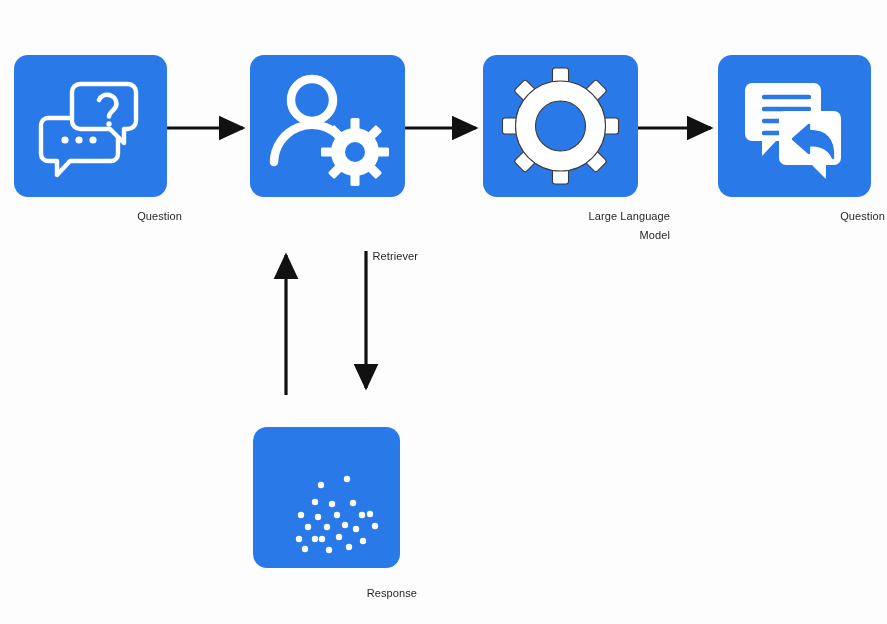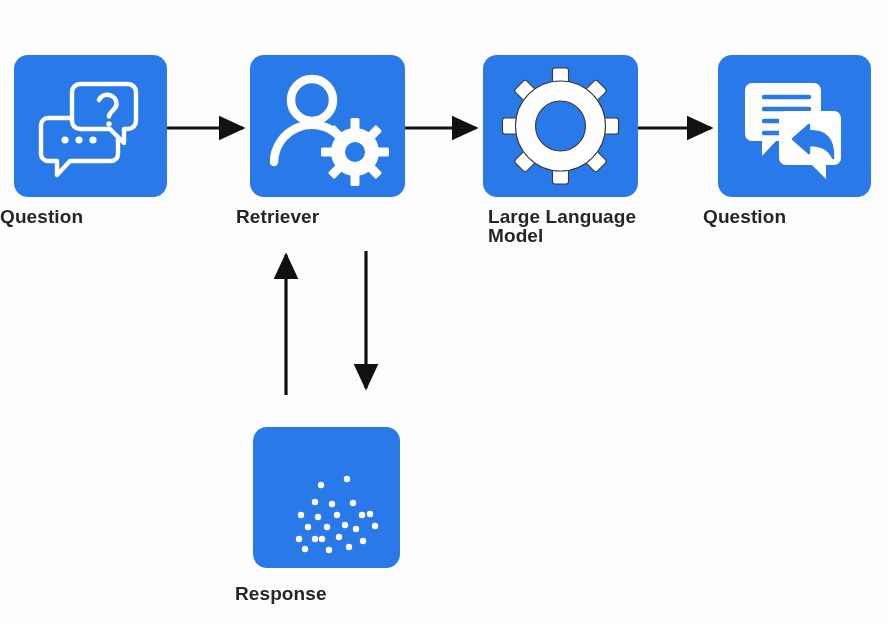--- a/index.html
+++ b/index.html
@@ -25,24 +25,24 @@
   .node {
     position: absolute;
   }
   .node-box {
     position: absolute;
     border-radius: 14px;
     box-sizing: border-box;
   }
   .node-label {
     position: absolute;
-    text-align: left;
+    text-align: right;
     font-family: "Liberation Sans", sans-serif;
-    font-weight: bold;
-    font-size: 19px;
+    font-weight: normal;
+    font-size: 11px;
     line-height: 19px;
     color: #262626;
     letter-spacing: 0.1px;
     white-space: pre-line;
   }
   
   #node-question .node-box { left: 14px;  top: 55px; width: 153px; height: 142px; }
   #node-question .node-label { left: 0px;  top: 207px; width: 182px; }
 
   #node-retriever .node-box { left: 250px; top: 55px; width: 155px; height: 142px; }
@@ -146,21 +146,21 @@
             <rect x="-4.5" y="-34" width="9" height="12" rx="1.6" transform="rotate(45)"></rect>
             <rect x="-4.5" y="22" width="9" height="12" rx="1.6" transform="rotate(45)"></rect>
             <rect x="-34" y="-4.5" width="12" height="9" rx="1.6" transform="rotate(45)"></rect>
             <rect x="22" y="-4.5" width="12" height="9" rx="1.6" transform="rotate(45)"></rect>
           </g>
           <circle cx="0" cy="0" r="24" fill="#ffffff"></circle>
           <circle cx="0" cy="0" r="10" fill="#2979e8"></circle>
         </g>
       </svg>
     </div>
-    <div class="node-label" style="color: rgb(38, 38, 38);">Retriever</div>
+    <div class="node-label" style="color: rgb(38, 38, 38); margin-top: 40px;">Retriever</div>
   </div>
 
   <div class="node" id="node-llm">
     <div class="node-box">
       <svg class="icon-svg" viewBox="0 0 155 142" xmlns="http://www.w3.org/2000/svg">
         <rect x="0" y="0" width="155" height="142" rx="14" fill="#2979e8"></rect>
         <g transform="translate(77.5,71)">
           <g fill="#ffffff" stroke="#3a3a3a" stroke-width="1.1" stroke-linejoin="round">
             <rect x="-8" y="-58" width="16" height="22" rx="2.5"></rect>
             <rect x="-8" y="36" width="16" height="22" rx="2.5"></rect>

